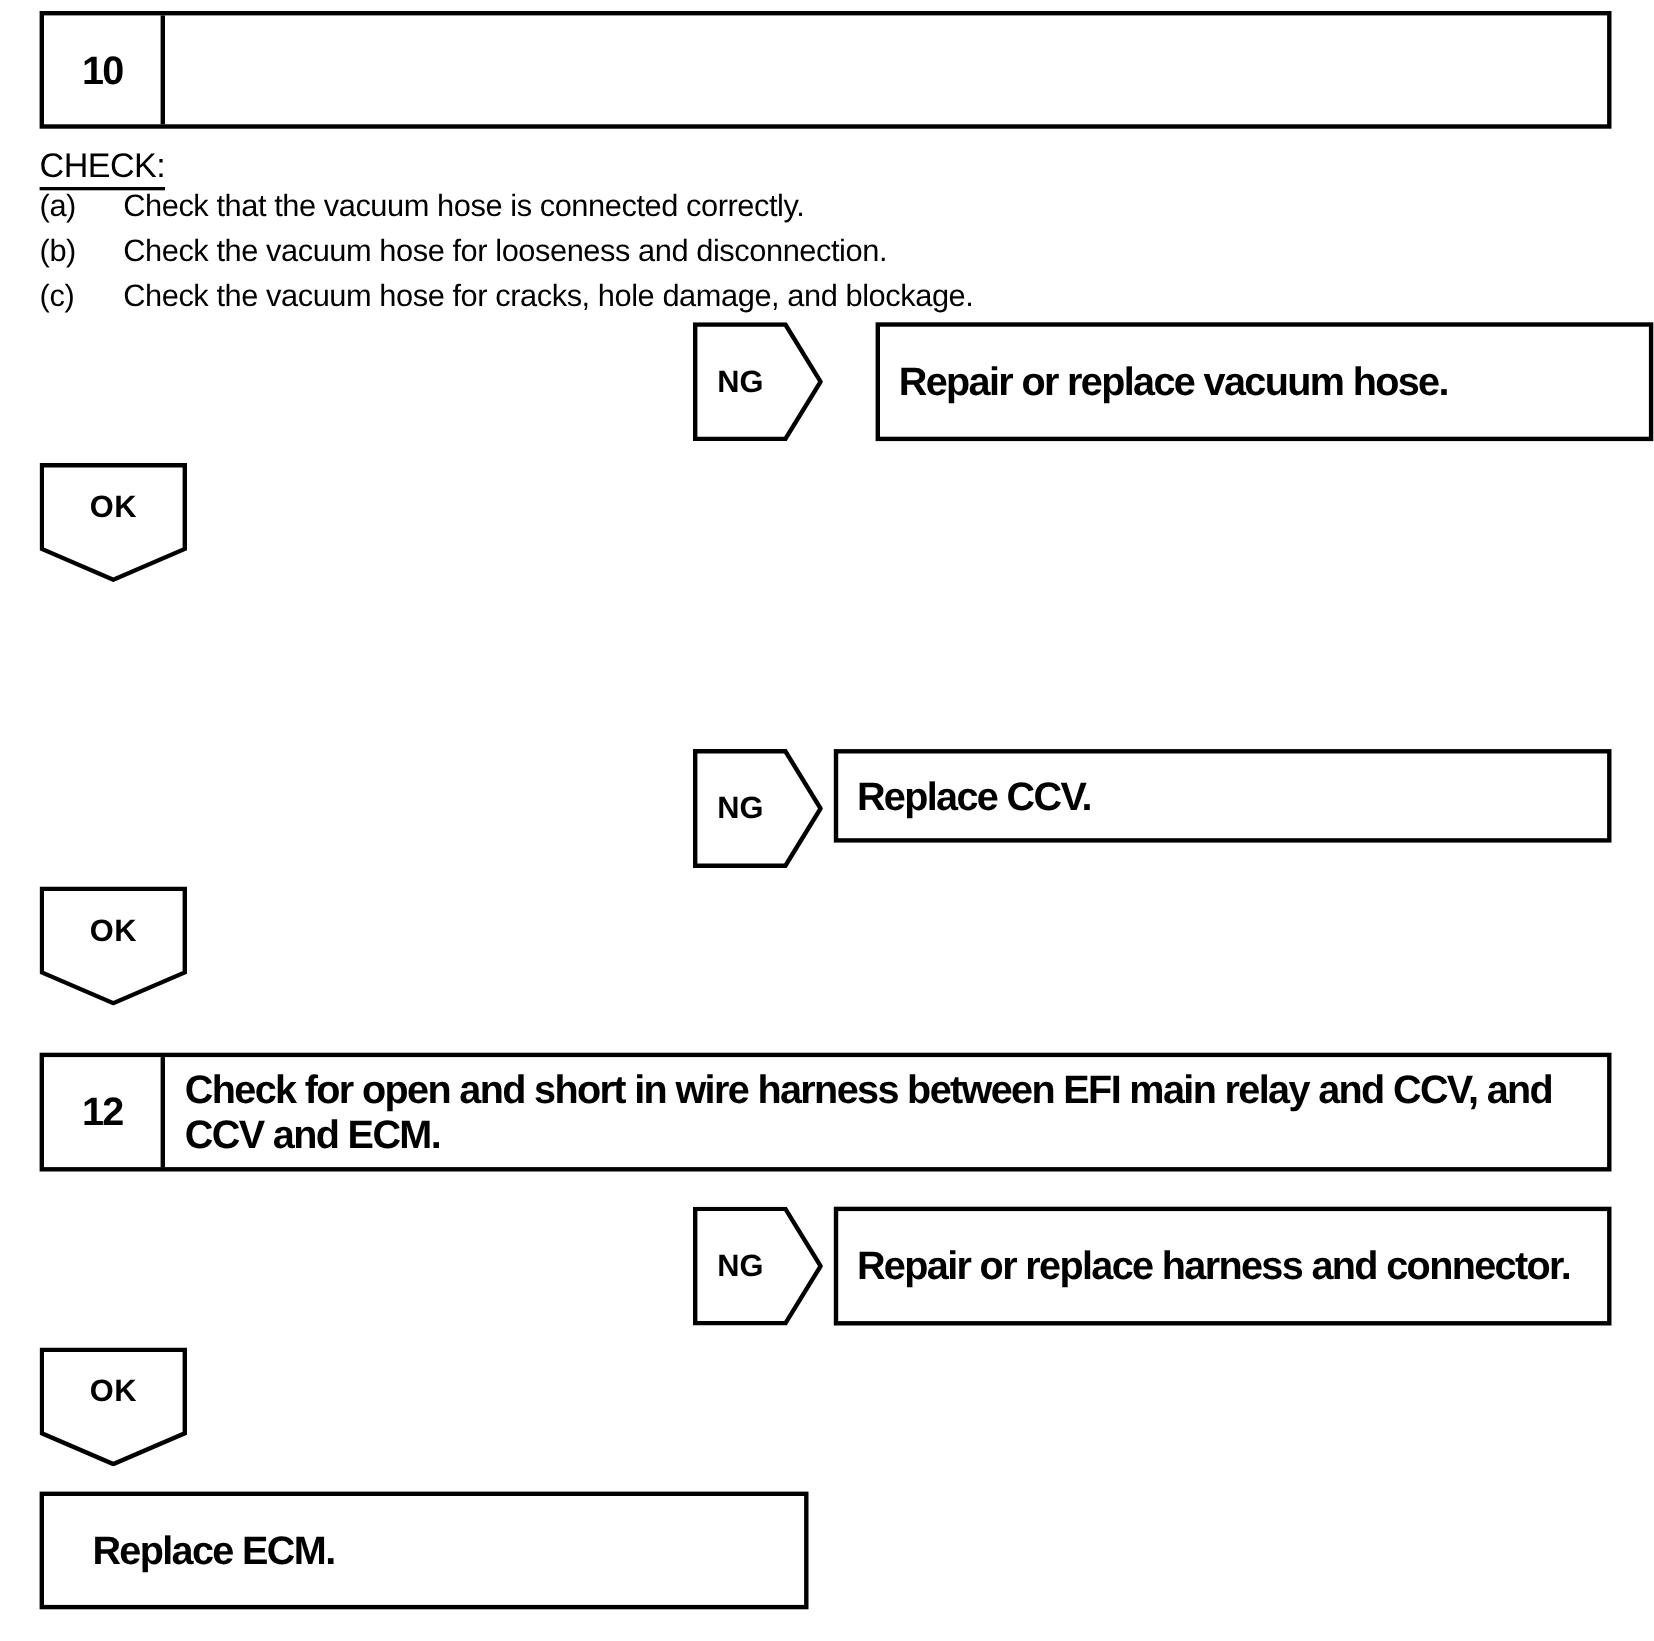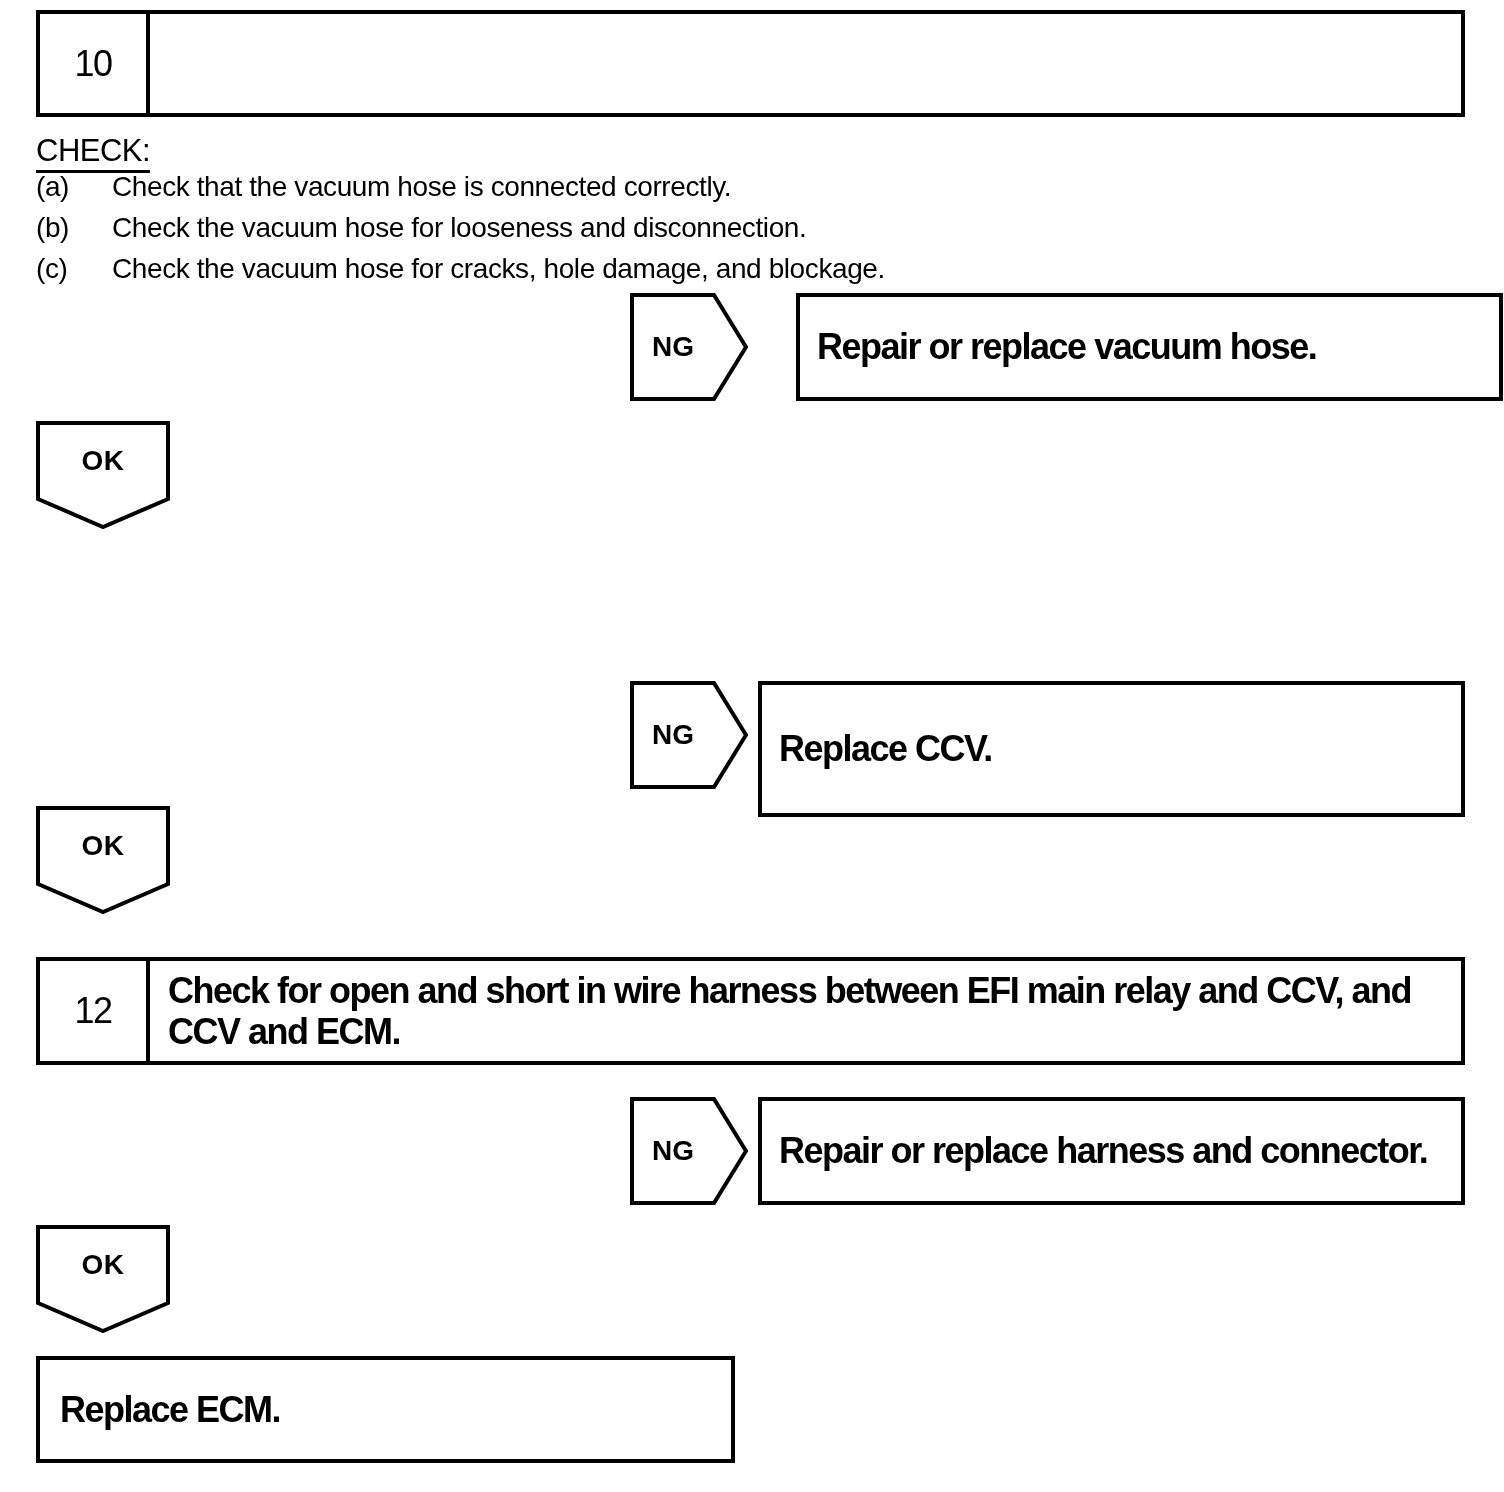--- a/index.html
+++ b/index.html
@@ -21,21 +21,21 @@
     background: #fff;
     display: flex;
     align-items: stretch;
   }
   .num-cell {
     width: 110px;
     border-right: 4px solid #000;
     display: flex;
     align-items: center;
     justify-content: center;
-    font-weight: normal;
+    font-weight: bold;
     font-size: 36px;
     letter-spacing: -1.5px;
   }
   .title-cell {
     flex: 1;
     display: flex;
     align-items: center;
     padding-left: 18px;
     padding-right: 10px;
   }
@@ -87,21 +87,21 @@
     display: flex;
     align-items: center;
     padding-left: 17px;
     padding-right: 10px;
   }
   .action-text {
     font-weight: bold;
     font-size: 36px;
     letter-spacing: -1.5px;
   }
-  .final-box { padding-left: 20px; }
+  .final-box { padding-left: 44px; }
 </style>
 </head>
 <body>
 
 <div class="page">
 
   <div class="abs step-box" style="left:36px; top:10px; width:1429px; height:107px;">
     <div class="num-cell">10</div>
   </div>
 
@@ -141,21 +141,21 @@
     <span class="ok-label">OK</span>
   </div>
 
 
   <div class="abs ng-pent" style="left:630px; top:681px;">
     <svg width="118" height="108" viewBox="0 0 118 108">
       <polygon points="2,2 84,2 116,54 84,106 2,106" fill="#ffffff" stroke="#000000" stroke-width="4" stroke-linejoin="miter"></polygon>
     </svg>
     <span class="ng-label">NG</span>
   </div>
-  <div class="abs action-box" style="left:758px; top:681px; width:707px; height:136px;">
+  <div class="abs action-box" style="left:758px; top:681px; width:707px; height:85px;">
     <span class="action-text">Replace CCV.</span>
   </div>
 
   <div class="abs ok-pent" style="left:36px; top:806px;">
     <svg width="134" height="108" viewBox="0 0 134 108">
       <polygon points="2,2 132,2 132,78 67,106 2,78" fill="#ffffff" stroke="#000000" stroke-width="4" stroke-linejoin="miter"></polygon>
     </svg>
     <span class="ok-label">OK</span>
   </div>
 

